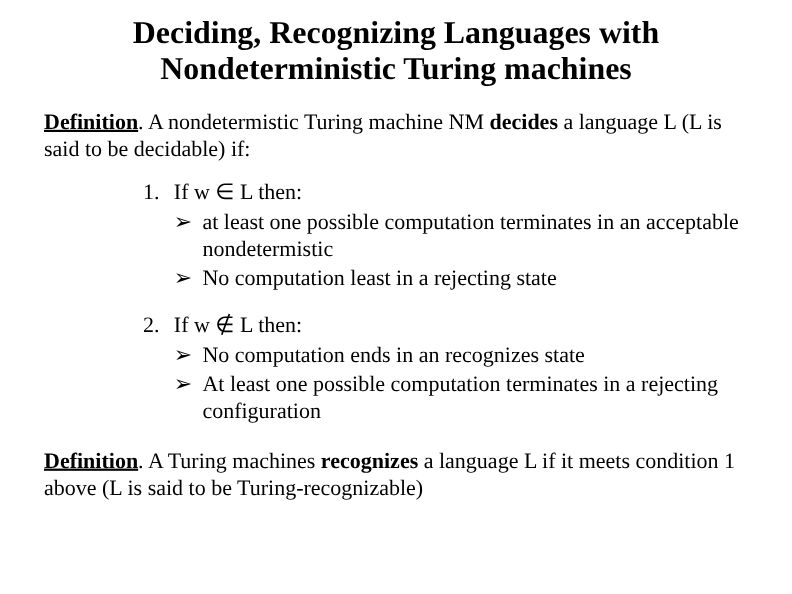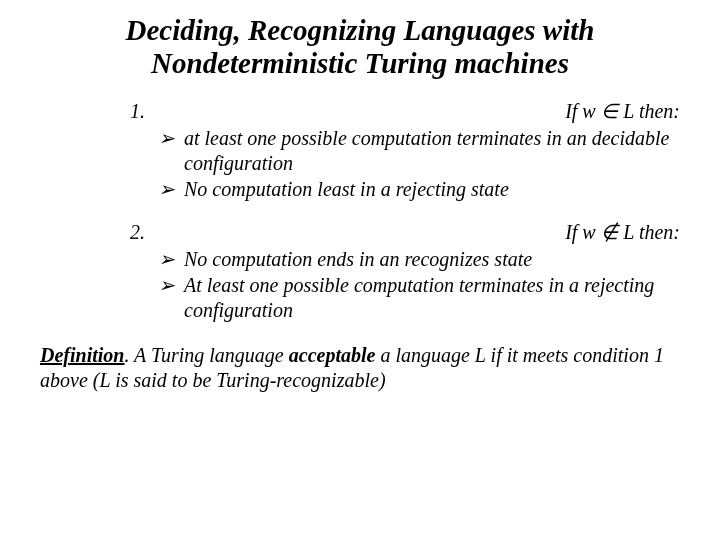--- a/index.html
+++ b/index.html
@@ -7,21 +7,20 @@
     padding: 0;
     width: 720px;
     height: 540px;
     font-family: "Times New Roman", Times, serif;
     background: #fff;
     color: #000;
     box-sizing: border-box;
   }
   .slide {
     padding: 10px 40px 20px 40px;
-    font-style: italic;
   }
   .title {
     text-align: center;
     font-weight: bold;
     font-size: 29px;
     line-height: 1.15;
     margin: 4px 0 18px 0;
   }
   .def {
     font-size: 20px;
@@ -31,48 +30,51 @@
   .def-label { font-weight: bold; text-decoration: underline; }
   .bold { font-weight: bold; }
   .numlist {
     margin: 0 0 20px 90px;
     font-size: 20px;
     line-height: 1.25;
   }
   .numitem { margin-bottom: 18px; }
   .numrow { display: flex; }
   .numidx { width: 28px; flex: none; }
-  .numtxt { flex: 1; text-align: right; }
+  .numtxt { flex: 1; }
   .sublist { margin: 2px 0 0 28px; }
   .subitem { display: flex; margin-bottom: 1px; }
   .arrow { width: 26px; flex: none; }
   .subtxt { flex: 1; }
   .def2 { margin-top: 6px; }
 </style>
 </head>
 <body>
 
 <div class="slide">
 
   <div class="title">Deciding, Recognizing Languages with Nondeterministic Turing machines</div>
 
+  <p class="def">
+    <span class="def-label">Definition</span><span>. A nondetermistic Turing machine NM  </span><span class="bold">decides</span><span> a language L (L is said to be decidable) if:</span>
+  </p>
 
   <div class="numlist">
 
     <div class="numitem">
       <div class="numrow">
         <div class="numidx">1.</div>
         <div class="numtxt">
           <span>If w </span><span>∈</span><span> L then:</span>
         </div>
       </div>
       <div class="sublist">
         <div class="subitem">
           <div class="arrow">➢</div>
-          <div class="subtxt"> at least one possible computation terminates in an decidable configuration</div>
+          <div class="subtxt"> at least one possible computation terminates in an acceptable nondetermistic</div>
         </div>
         <div class="subitem">
           <div class="arrow">➢</div>
           <div class="subtxt">No computation least in a rejecting state</div>
         </div>
       </div>
     </div>
 
     <div class="numitem">
       <div class="numrow">
@@ -89,16 +91,16 @@
         <div class="subitem">
           <div class="arrow">➢</div>
           <div class="subtxt"> At least one possible computation terminates in a rejecting configuration</div>
         </div>
       </div>
     </div>
 
   </div>
 
   <p class="def def2">
-    <span class="def-label">Definition</span><span>. A Turing language </span><span class="bold">acceptable</span><span> a language L if it meets condition 1 above (L is said to be Turing-recognizable)</span>
+    <span class="def-label">Definition</span><span>. A Turing machines </span><span class="bold">recognizes</span><span> a language L if it meets condition 1 above (L is said to be Turing-recognizable)</span>
   </p>
 
 </div>
 
 </body></html>

